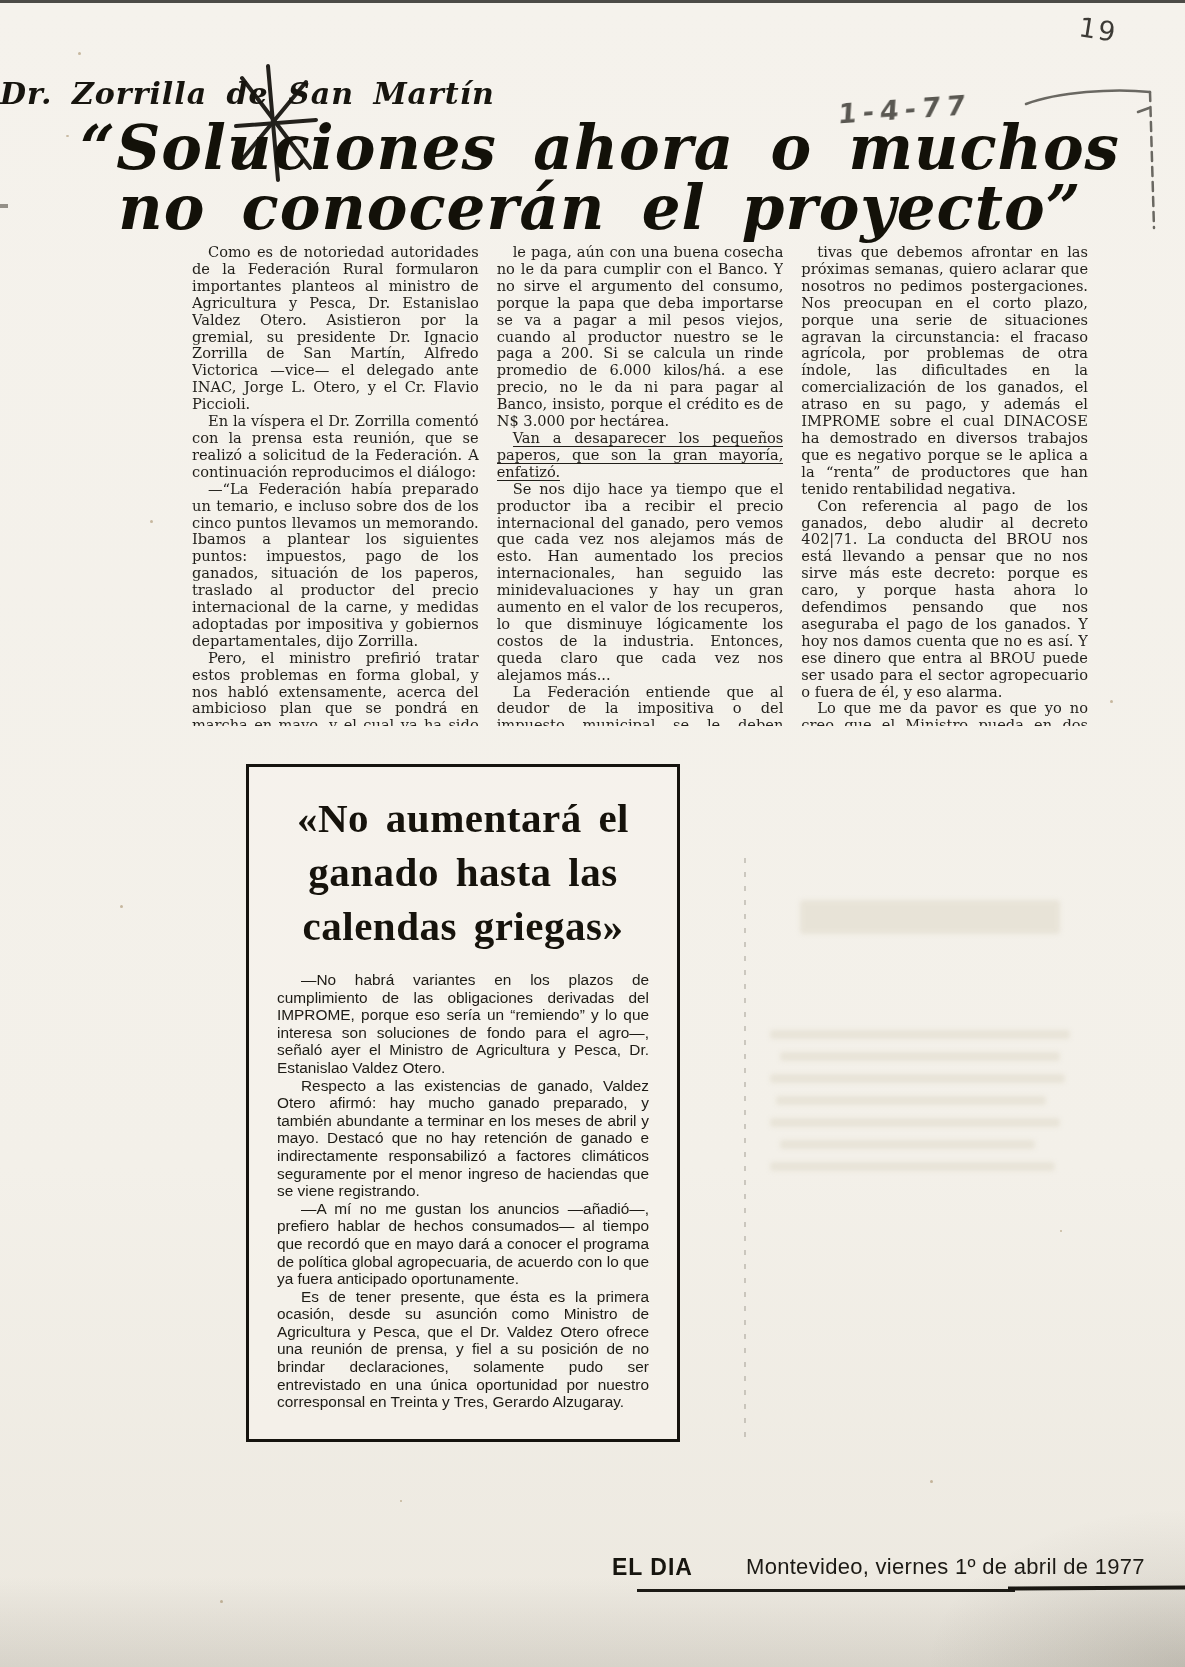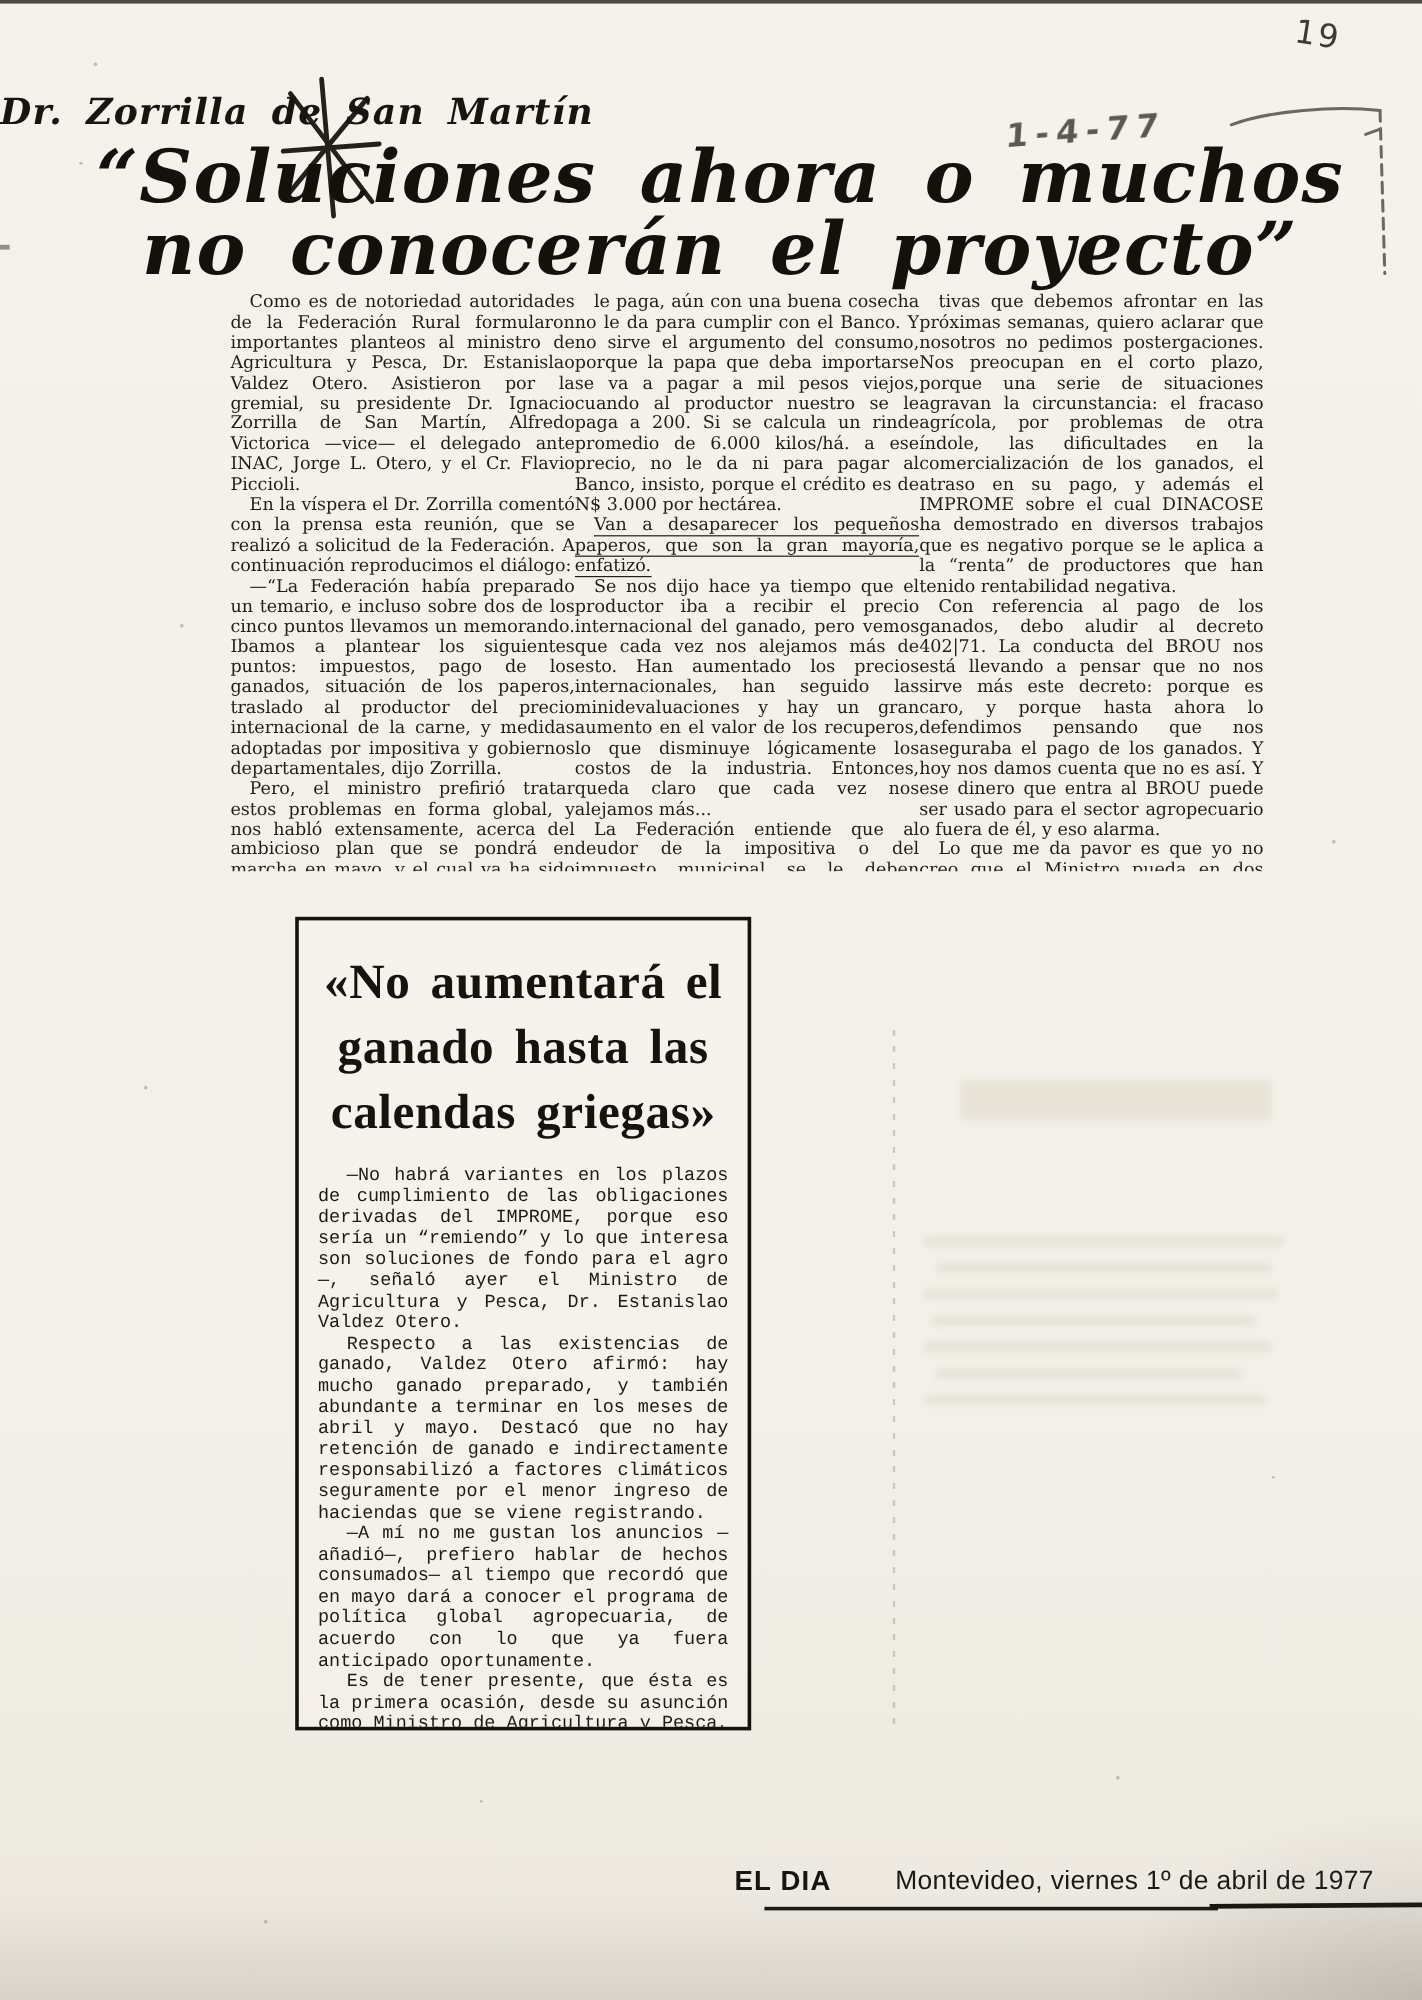--- a/index.html
+++ b/index.html
@@ -26,32 +26,32 @@
   .star-mark{position:absolute;top:60px;left:228px;width:95px;height:125px;}
 
   .kicker{position:absolute;top:76px;left:0;width:1060px;text-align:left;
     font-size:30px;font-weight:bold;font-style:italic;color:#17150f;
     letter-spacing:1px;word-spacing:8px;}
   .headline{position:absolute;top:118px;left:60px;width:1080px;text-align:center;
     font-weight:bold;font-size:61px;line-height:60px;color:#131109;
     letter-spacing:1px;word-spacing:14px;white-space:nowrap;font-style:italic;}
 
   .columns{position:absolute;top:244px;left:192px;width:896px;height:482px;
-    display:flex;}
+    display:flex;gap:18px;}
   .col{width:287px;height:482px;overflow:hidden;font-size:14.6px;line-height:16.9px;
     text-align:justify;color:#201e19;}
   .col p{margin:0;text-indent:16px;}
   .u{border-bottom:1.6px solid #201e19;padding-bottom:0px;}
 
-  .boxed{position:absolute;left:246px;top:764px;width:380px;height:678px;
+  .boxed{position:absolute;left:246px;top:764px;width:434px;height:678px;
     border:3.5px solid #15130e;background:rgba(246,243,236,.6);box-sizing:border-box;overflow:hidden;}
   .boxed-headline{margin:24px 8px 18px 8px;text-align:center;
     font-family:"Liberation Serif",serif;font-weight:bold;font-size:41px;line-height:54px;
     color:#16130c;letter-spacing:.5px;word-spacing:6px;}
-  .boxed-body{padding:0 16px;font-family:Liberation Mono, monospace;font-size:15.4px;
+  .boxed-body{padding:0 28px;font-family:Liberation Sans, sans-serif;font-size:15.4px;
     line-height:17.6px;text-align:justify;color:#1d1b15;}
   .boxed-body p{margin:0;text-indent:24px;}
 
   .footer-name{position:absolute;left:612px;top:1554px;font-family:"Liberation Sans",sans-serif;
     font-weight:bold;font-size:23px;letter-spacing:1px;color:#17150f;}
   .footer-date{position:absolute;left:746px;top:1554px;font-family:"Liberation Sans",sans-serif;
     font-size:22px;color:#1b1914;letter-spacing:.3px;}
   .footer-rule-1{position:absolute;left:637px;top:1589px;width:378px;height:3px;background:#1b1914;}
   .footer-rule-2{position:absolute;left:1008px;top:1586px;width:177px;height:4px;background:#15130e;transform:rotate(-.4deg);}
 

